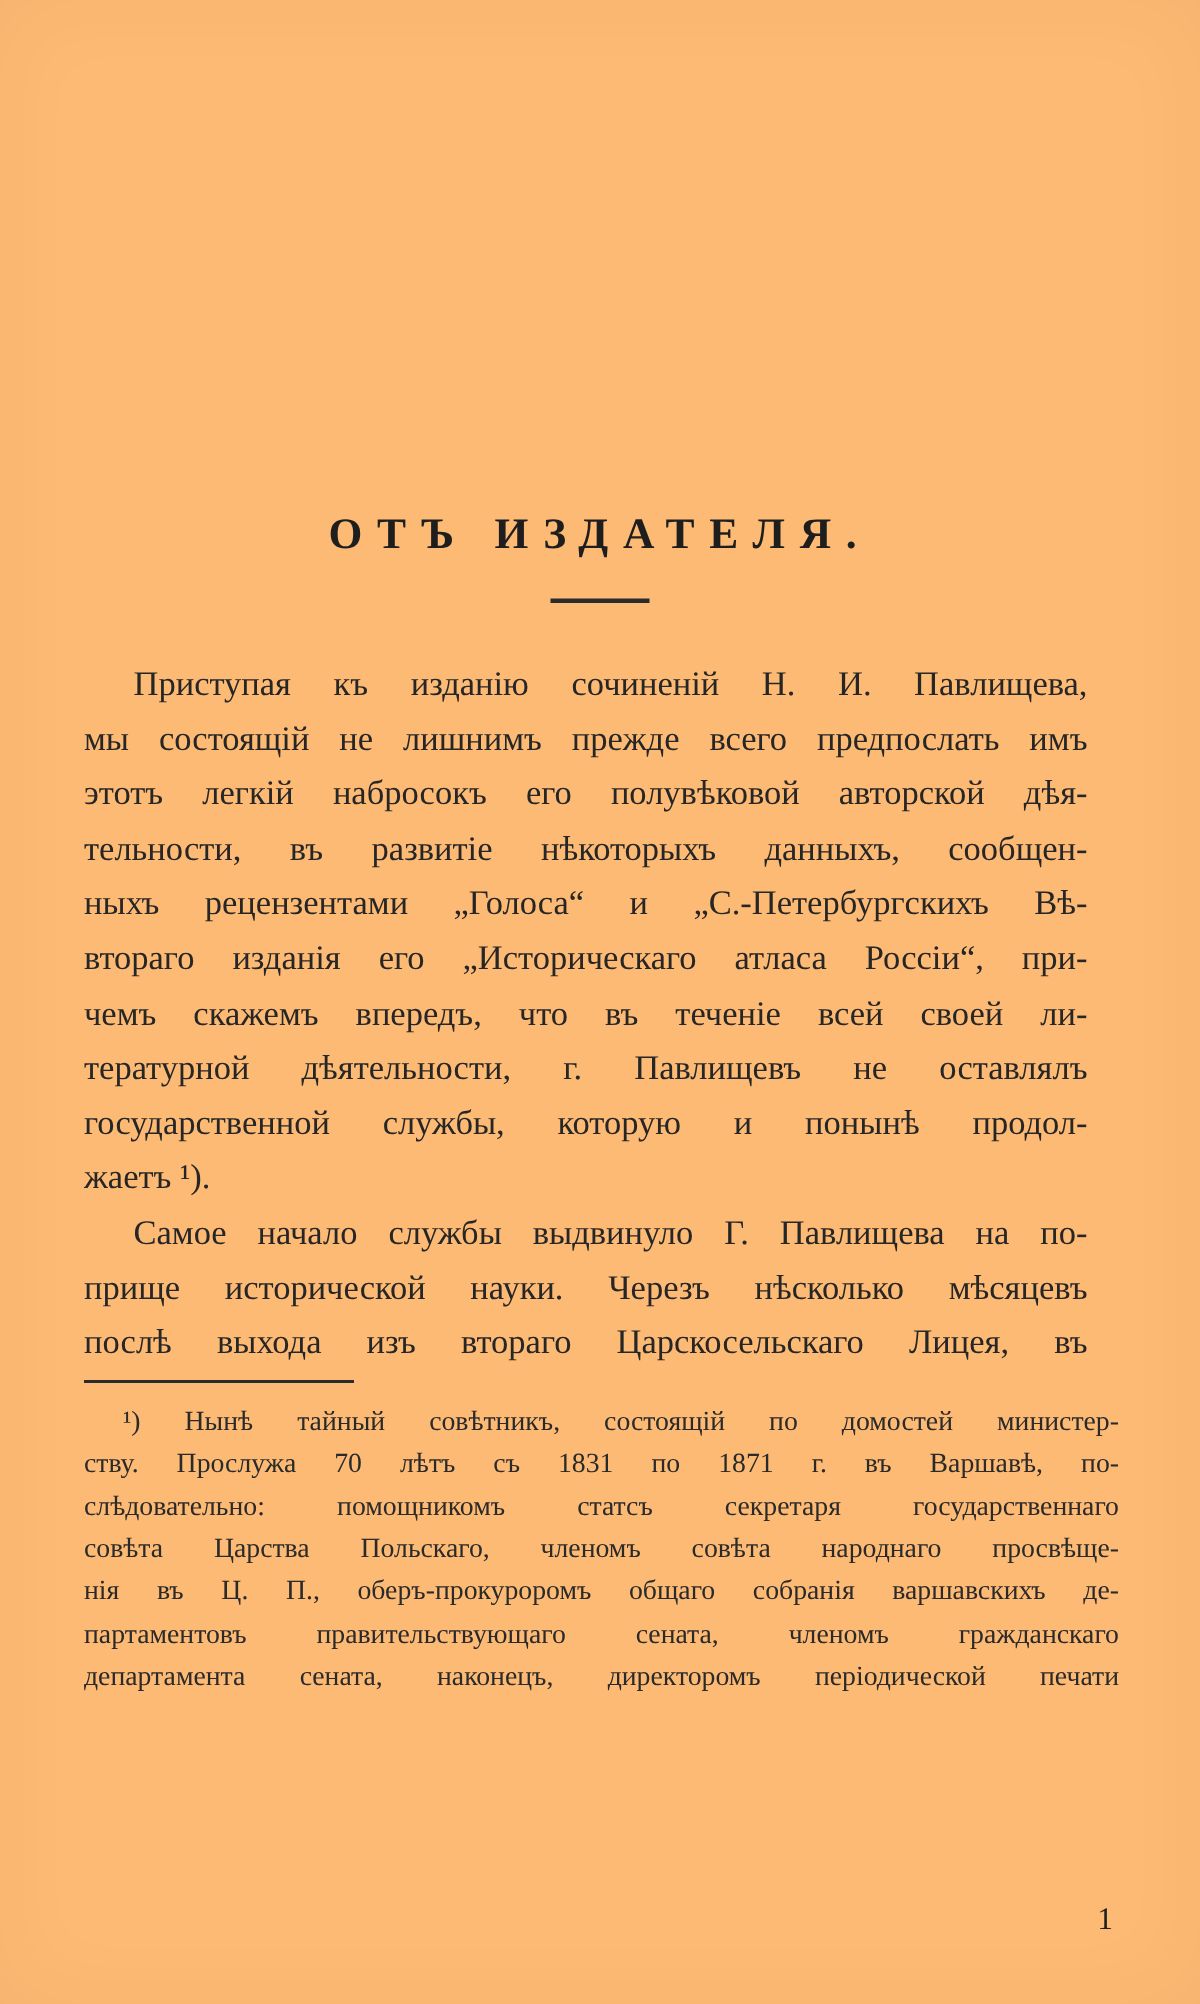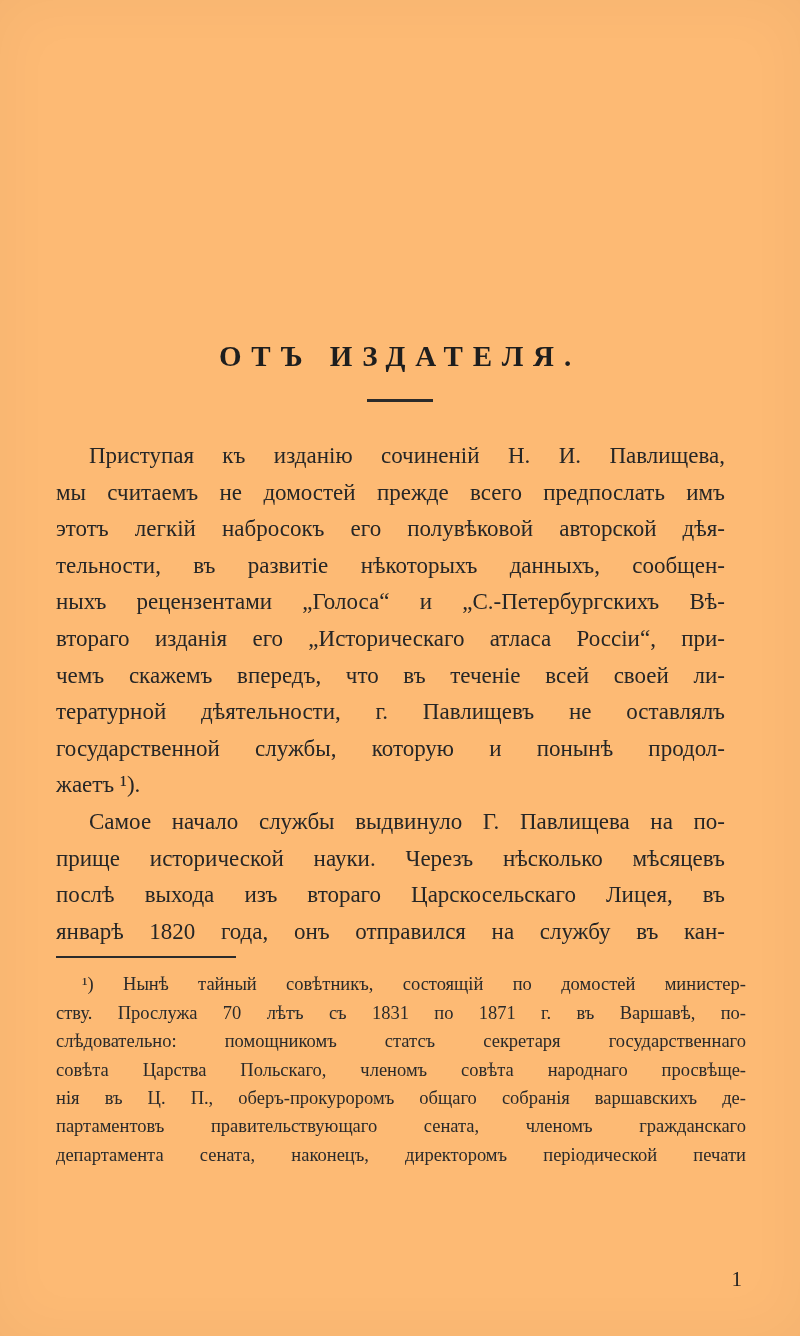--- a/index.html
+++ b/index.html
@@ -74,34 +74,33 @@
 <body>
 
 <div class="page">
 
   <div class="title">ОТЪ ИЗДАТЕЛЯ.</div>
 
   <div class="title-divider"></div>
 
   <div class="body-text">
     <div class="bline first">Приступая къ изданію сочиненій Н. И. Павлищева,</div>
-    <div class="bline">мы считаемъ не домостей прежде всего предпослать имъ</div>
+    <div class="bline">мы состоящій не лишнимъ прежде всего предпослать имъ</div>
     <div class="bline">этотъ легкій набросокъ его полувѣковой авторской дѣя-</div>
     <div class="bline">тельности, въ развитіе нѣкоторыхъ данныхъ, сообщен-</div>
     <div class="bline">ныхъ рецензентами „Голоса“ и „С.-Петербургскихъ Вѣ-</div>
     <div class="bline">втораго изданія его „Историческаго атласа Россіи“, при-</div>
     <div class="bline">чемъ скажемъ впередъ, что въ теченіе всей своей ли-</div>
     <div class="bline">тературной дѣятельности, г. Павлищевъ не оставлялъ</div>
     <div class="bline">государственной службы, которую и понынѣ продол-</div>
     <div class="bline endline">жаетъ ¹).</div>
 
     <div class="bline first">Самое начало службы выдвинуло Г. Павлищева на по-</div>
     <div class="bline">прище исторической науки. Черезъ нѣсколько мѣсяцевъ</div>
     <div class="bline">послѣ выхода изъ втораго Царскосельскаго Лицея, въ</div>
-    <div class="bline">январѣ 1820 года, онъ отправился на службу въ кан-</div>
   </div>
 
   <div class="footnote-divider"></div>
 
   <div class="footnote">
     <div class="fline first">¹) Нынѣ тайный совѣтникъ, состоящій по домостей министер-</div>
     <div class="fline">ству. Прослужа 70 лѣтъ съ 1831 по 1871 г. въ Варшавѣ, по-</div>
     <div class="fline">слѣдовательно: помощникомъ статсъ секретаря государственнаго</div>
     <div class="fline">совѣта Царства Польскаго, членомъ совѣта народнаго просвѣще-</div>
     <div class="fline">нія въ Ц. П., оберъ-прокуроромъ общаго собранія варшавскихъ де-</div>

